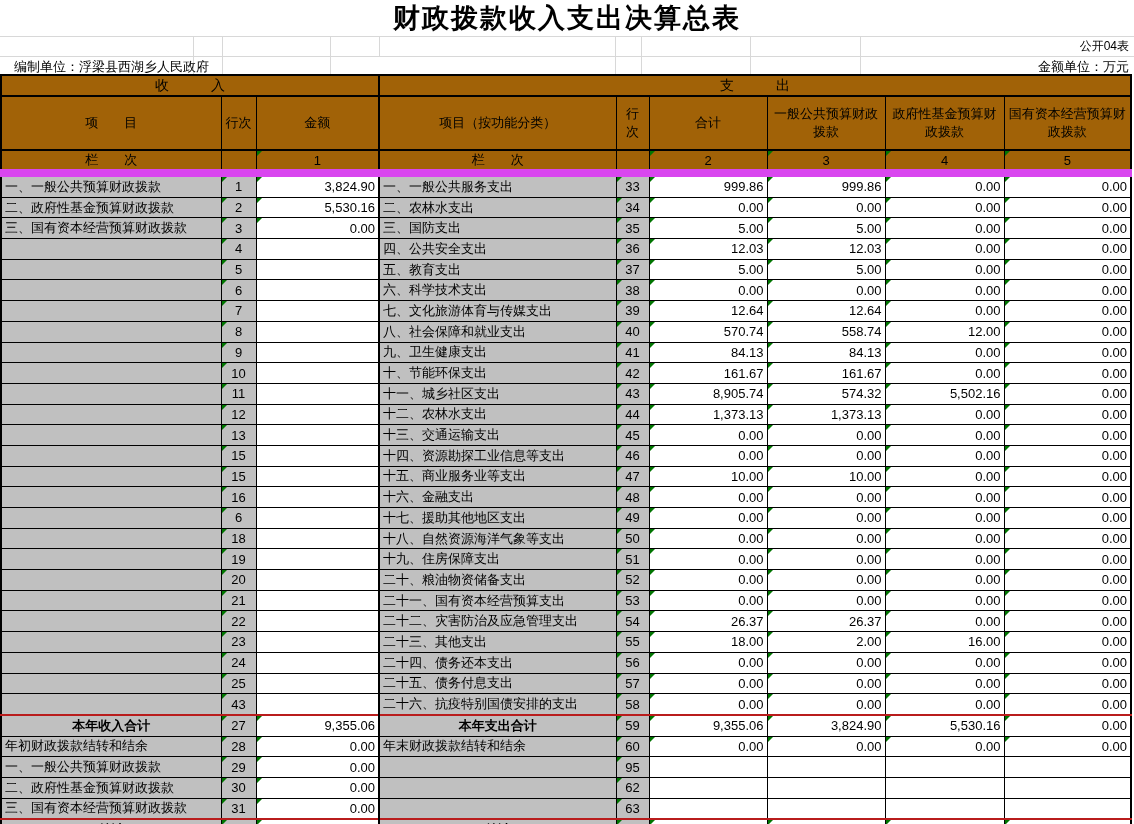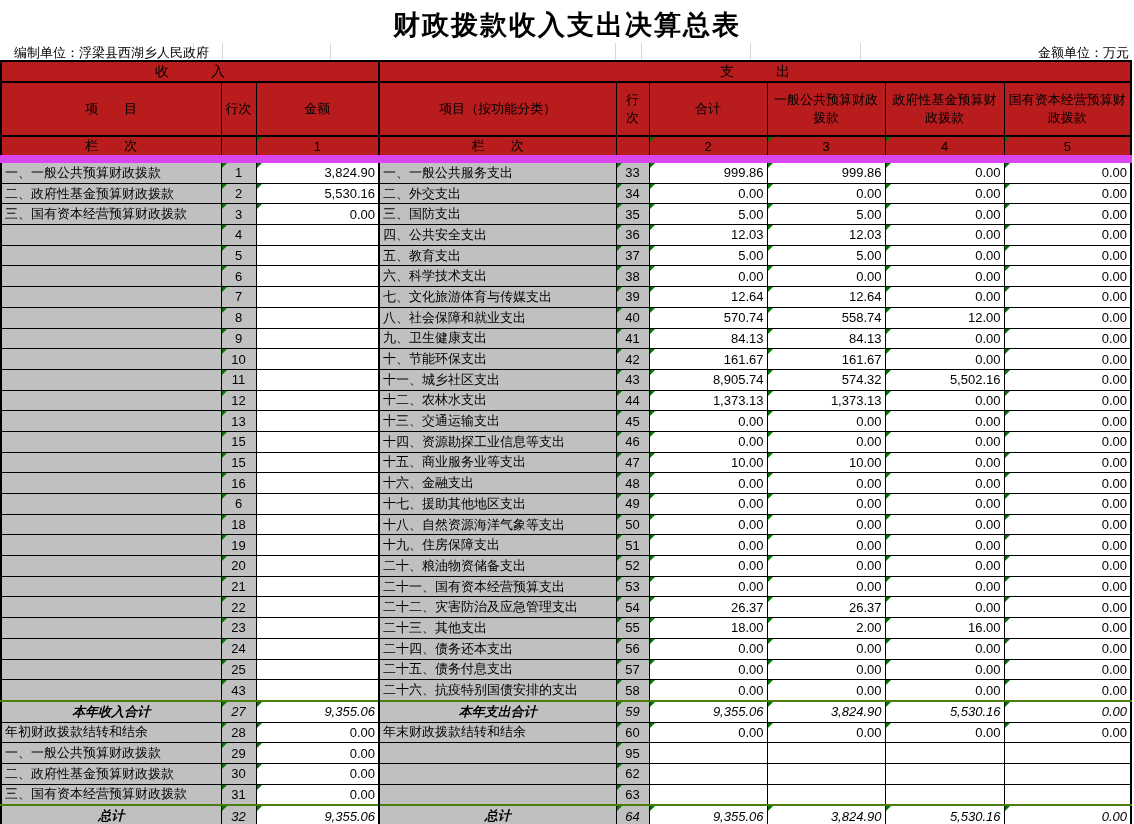--- a/index.html
+++ b/index.html
@@ -1,50 +1,61 @@
 <!DOCTYPE html>
 <html><head>
 <meta charset="utf-8">
 <style>
   html,body{margin:0;padding:0;background:#fff;}
   body{width:1134px;height:824px;font-family:"Liberation Sans","DejaVu Sans",sans-serif;color:#000;}
   .page{position:relative;width:1134px;height:824px;overflow:hidden;background:#fff;}
 
   .title{height:36px;line-height:36px;text-align:center;font-size:27px;font-weight:bold;
-         font-family:"Liberation Serif","DejaVu Serif",serif;letter-spacing:2px;margin-top:7px;}
+         font-family:"Liberation Serif","DejaVu Serif",serif;letter-spacing:2px;}
 
   .meta1{position:relative;height:19px;border-top:1px solid #d8d8d8;border-bottom:1px solid #d8d8d8;font-size:12px;}
   .meta2{position:relative;height:17px;font-size:13px;}
   .meta1 .right,.meta2 .right{position:absolute;right:5px;top:1px;}
   .meta2 .left{position:absolute;left:14px;top:1px;}
   .meta2 .center{position:absolute;left:329px;width:212px;top:1px;text-align:center;}
   .vl{position:absolute;top:0;bottom:0;width:1px;background:#d8d8d8;}
 
   table{border-collapse:collapse;table-layout:fixed;width:1130px;border:2px solid #000;}
   td{border:1px solid #000;font-size:13px;height:19.7px;padding:0 3px;position:relative;overflow:hidden;white-space:nowrap;}
-  thead td{background:#b91c1c;text-align:center;white-space:normal;}
+  thead td{background:#a16207;text-align:center;white-space:normal;}
   .hr1 td{height:19px;border-bottom:2px solid #000;font-size:14px;}
   .hr2 td{height:52px;line-height:1.35;padding:0 4px;word-break:break-all;border-bottom:2px solid #000;}
   .hr3 td{height:18px;border-bottom:8px solid #d946ef;}
   .label{background:#c0c0c0;text-align:left;}
   .line{background:#c0c0c0;text-align:center;}
   .num{background:#fff;text-align:right;}
   .sr{border-right:2px solid #000;}
   .bc{font-weight:bold;text-align:center;}
-  .total-row td{border-top:2px solid #4d7c0f;font-style:italic;}
+  .total-row td{border-top:2px solid #b91c1c;}
   .tri{position:absolute;top:0;left:0;width:0;height:0;
        border-top:5px solid #007500;border-right:5px solid transparent;}
 </style>
 </head>
 <body>
 
 <div class="page">
 
   <div class="title">财政拨款收入支出决算总表</div>
 
+  <div class="meta1">
+    <span class="vl" style="left:193px"></span>
+    <span class="vl" style="left:222px"></span>
+    <span class="vl" style="left:330px"></span>
+    <span class="vl" style="left:379px"></span>
+    <span class="vl" style="left:615px"></span>
+    <span class="vl" style="left:641px"></span>
+    <span class="vl" style="left:750px"></span>
+    <span class="vl" style="left:860px"></span>
+    <span class="right">公开04表</span>
+  </div>
 
   <div class="meta2">
     <span class="vl" style="left:193px"></span>
     <span class="vl" style="left:222px"></span>
     <span class="vl" style="left:330px"></span>
     <span class="vl" style="left:615px"></span>
     <span class="vl" style="left:641px"></span>
     <span class="vl" style="left:750px"></span>
     <span class="vl" style="left:860px"></span>
     <span class="left">编制单位：浮梁县西湖乡人民政府</span>
@@ -100,21 +111,21 @@
           <td class="line"><span class="tri"></span><span>33</span></td>
           <td class="num"><span class="tri"></span><span>999.86</span></td>
           <td class="num"><span class="tri"></span><span>999.86</span></td>
           <td class="num"><span class="tri"></span><span>0.00</span></td>
           <td class="num"><span class="tri"></span><span>0.00</span></td>
         </tr>
         <tr>
           <td class="label"><span>二、政府性基金预算财政拨款</span></td>
           <td class="line"><span class="tri"></span><span>2</span></td>
           <td class="num sr"><span class="tri"></span><span>5,530.16</span></td>
-          <td class="label"><span>二、外交支出</span></td>
+          <td class="label"><span>二、农林水支出</span></td>
           <td class="line"><span class="tri"></span><span>34</span></td>
           <td class="num"><span class="tri"></span><span>0.00</span></td>
           <td class="num"><span class="tri"></span><span>0.00</span></td>
           <td class="num"><span class="tri"></span><span>0.00</span></td>
           <td class="num"><span class="tri"></span><span>0.00</span></td>
         </tr>
         <tr>
           <td class="label"><span>三、国有资本经营预算财政拨款</span></td>
           <td class="line"><span class="tri"></span><span>3</span></td>
           <td class="num sr"><span class="tri"></span><span>0.00</span></td>

